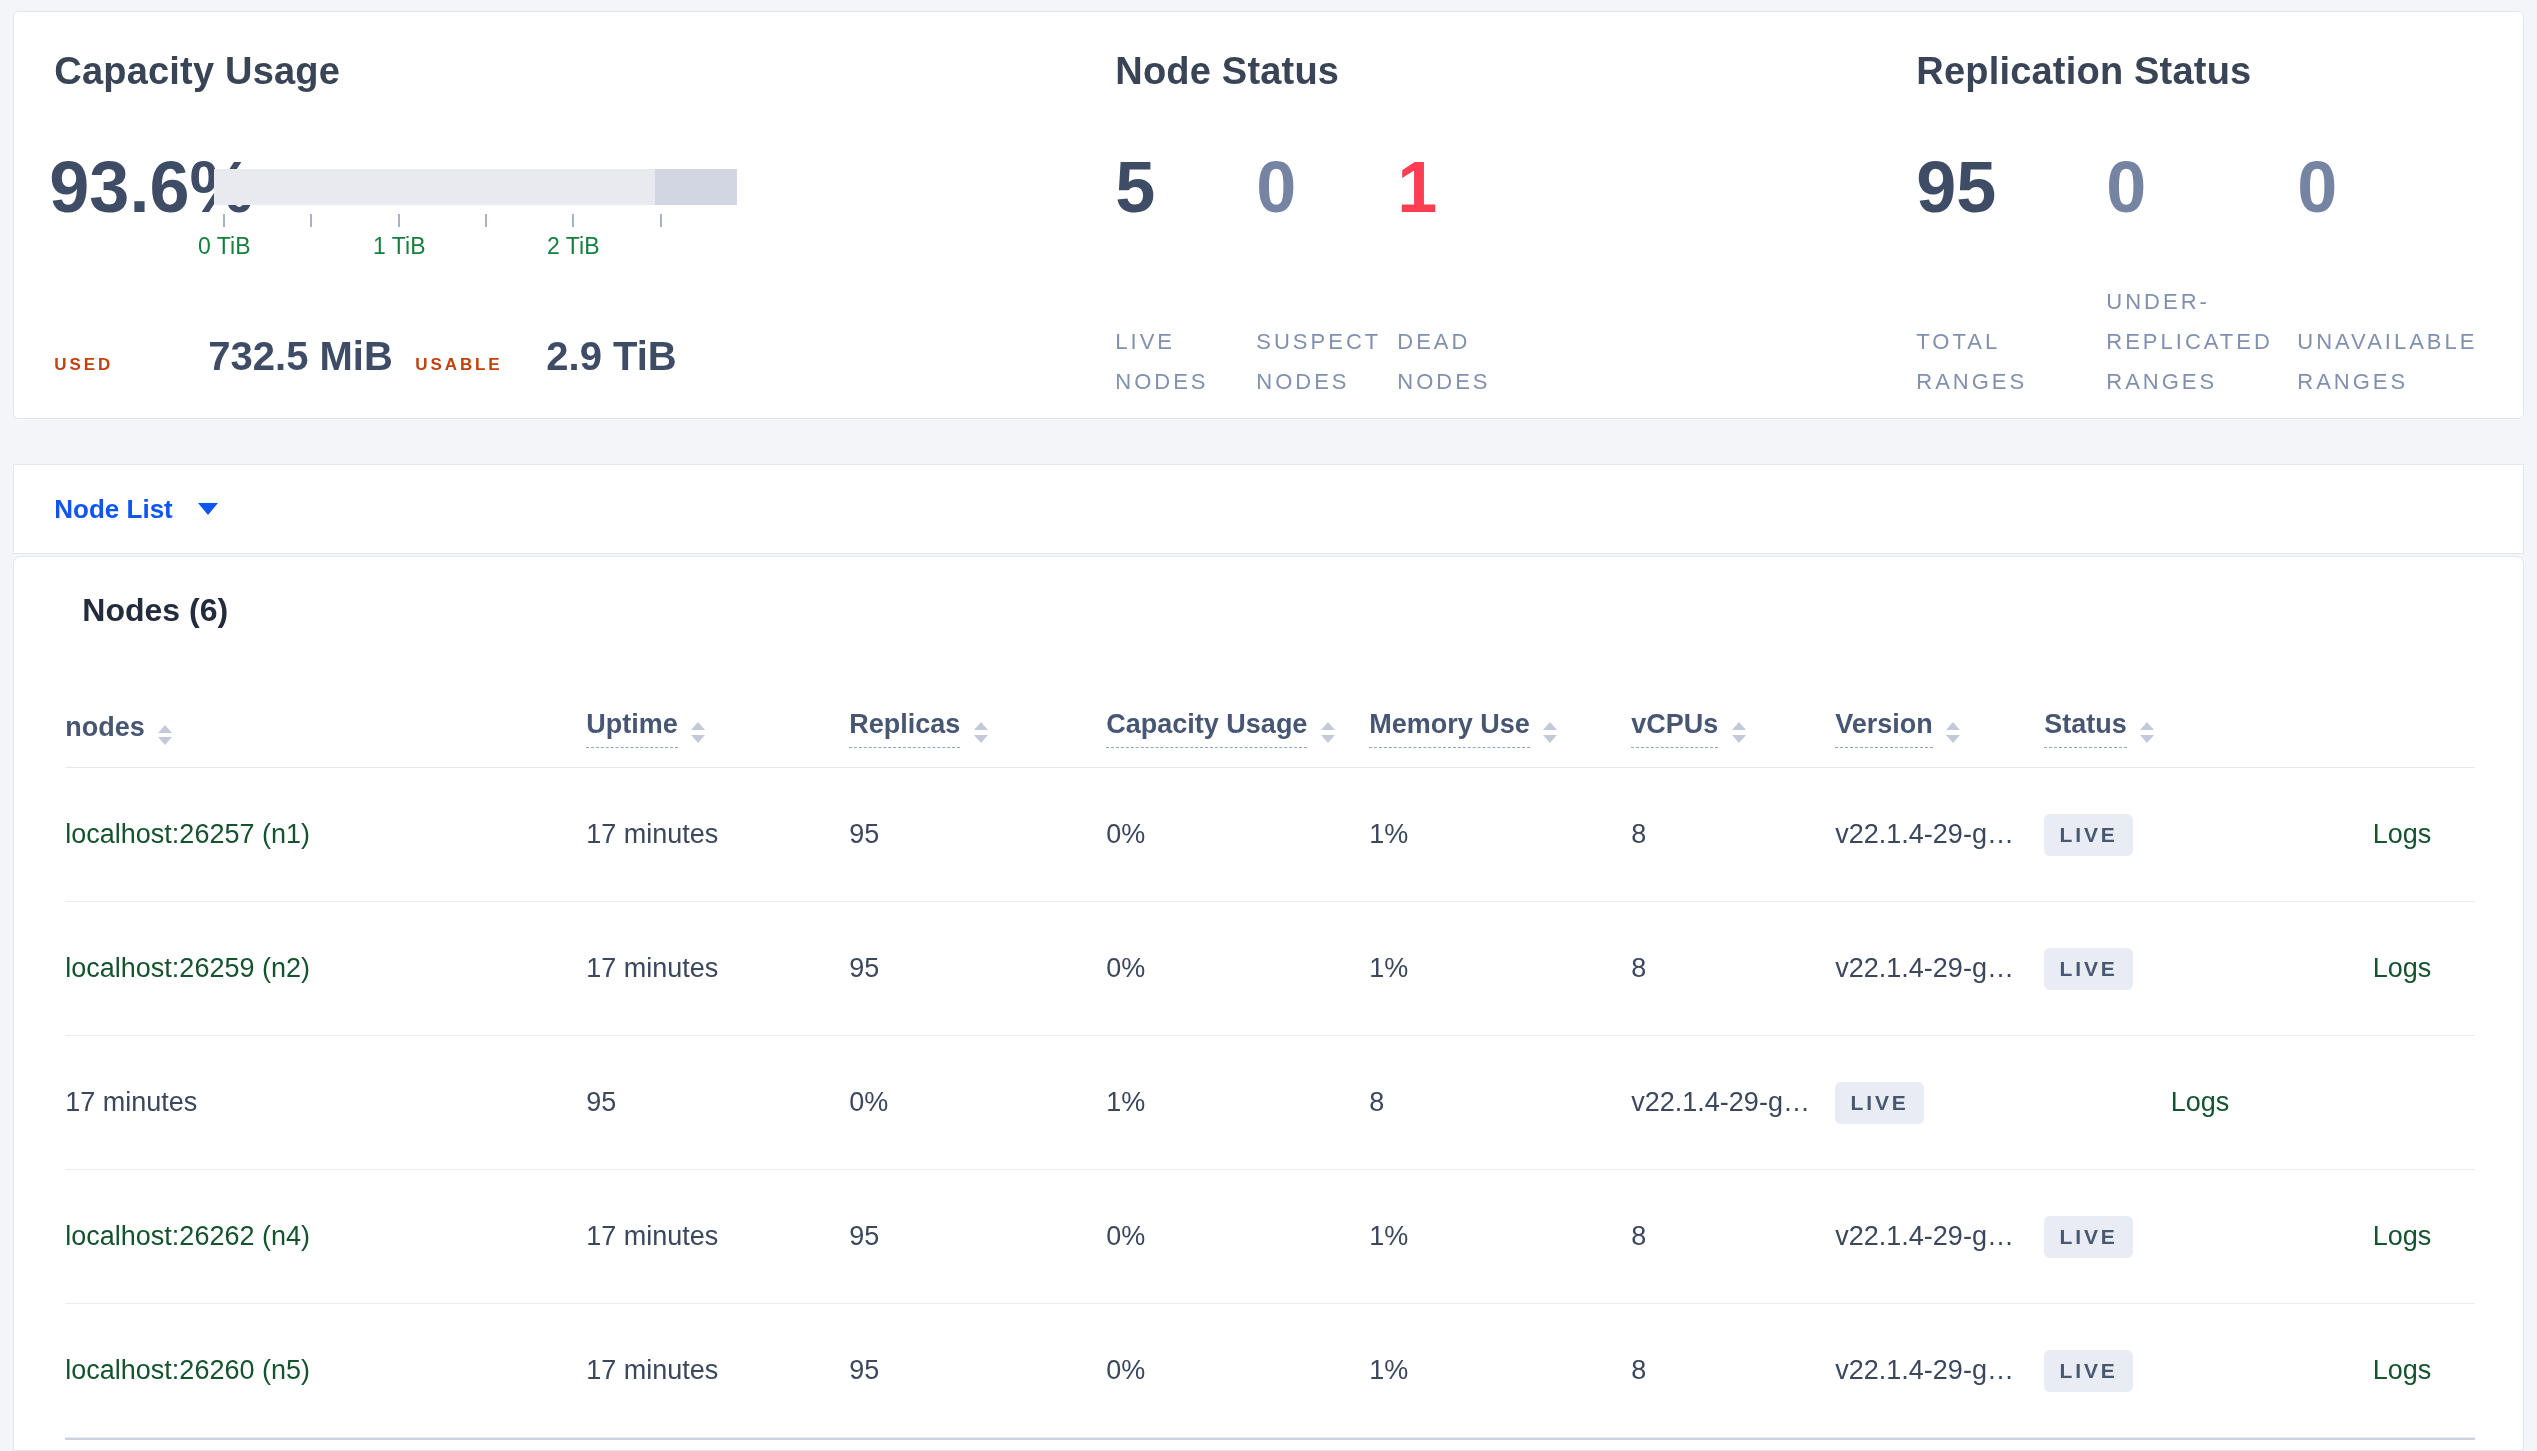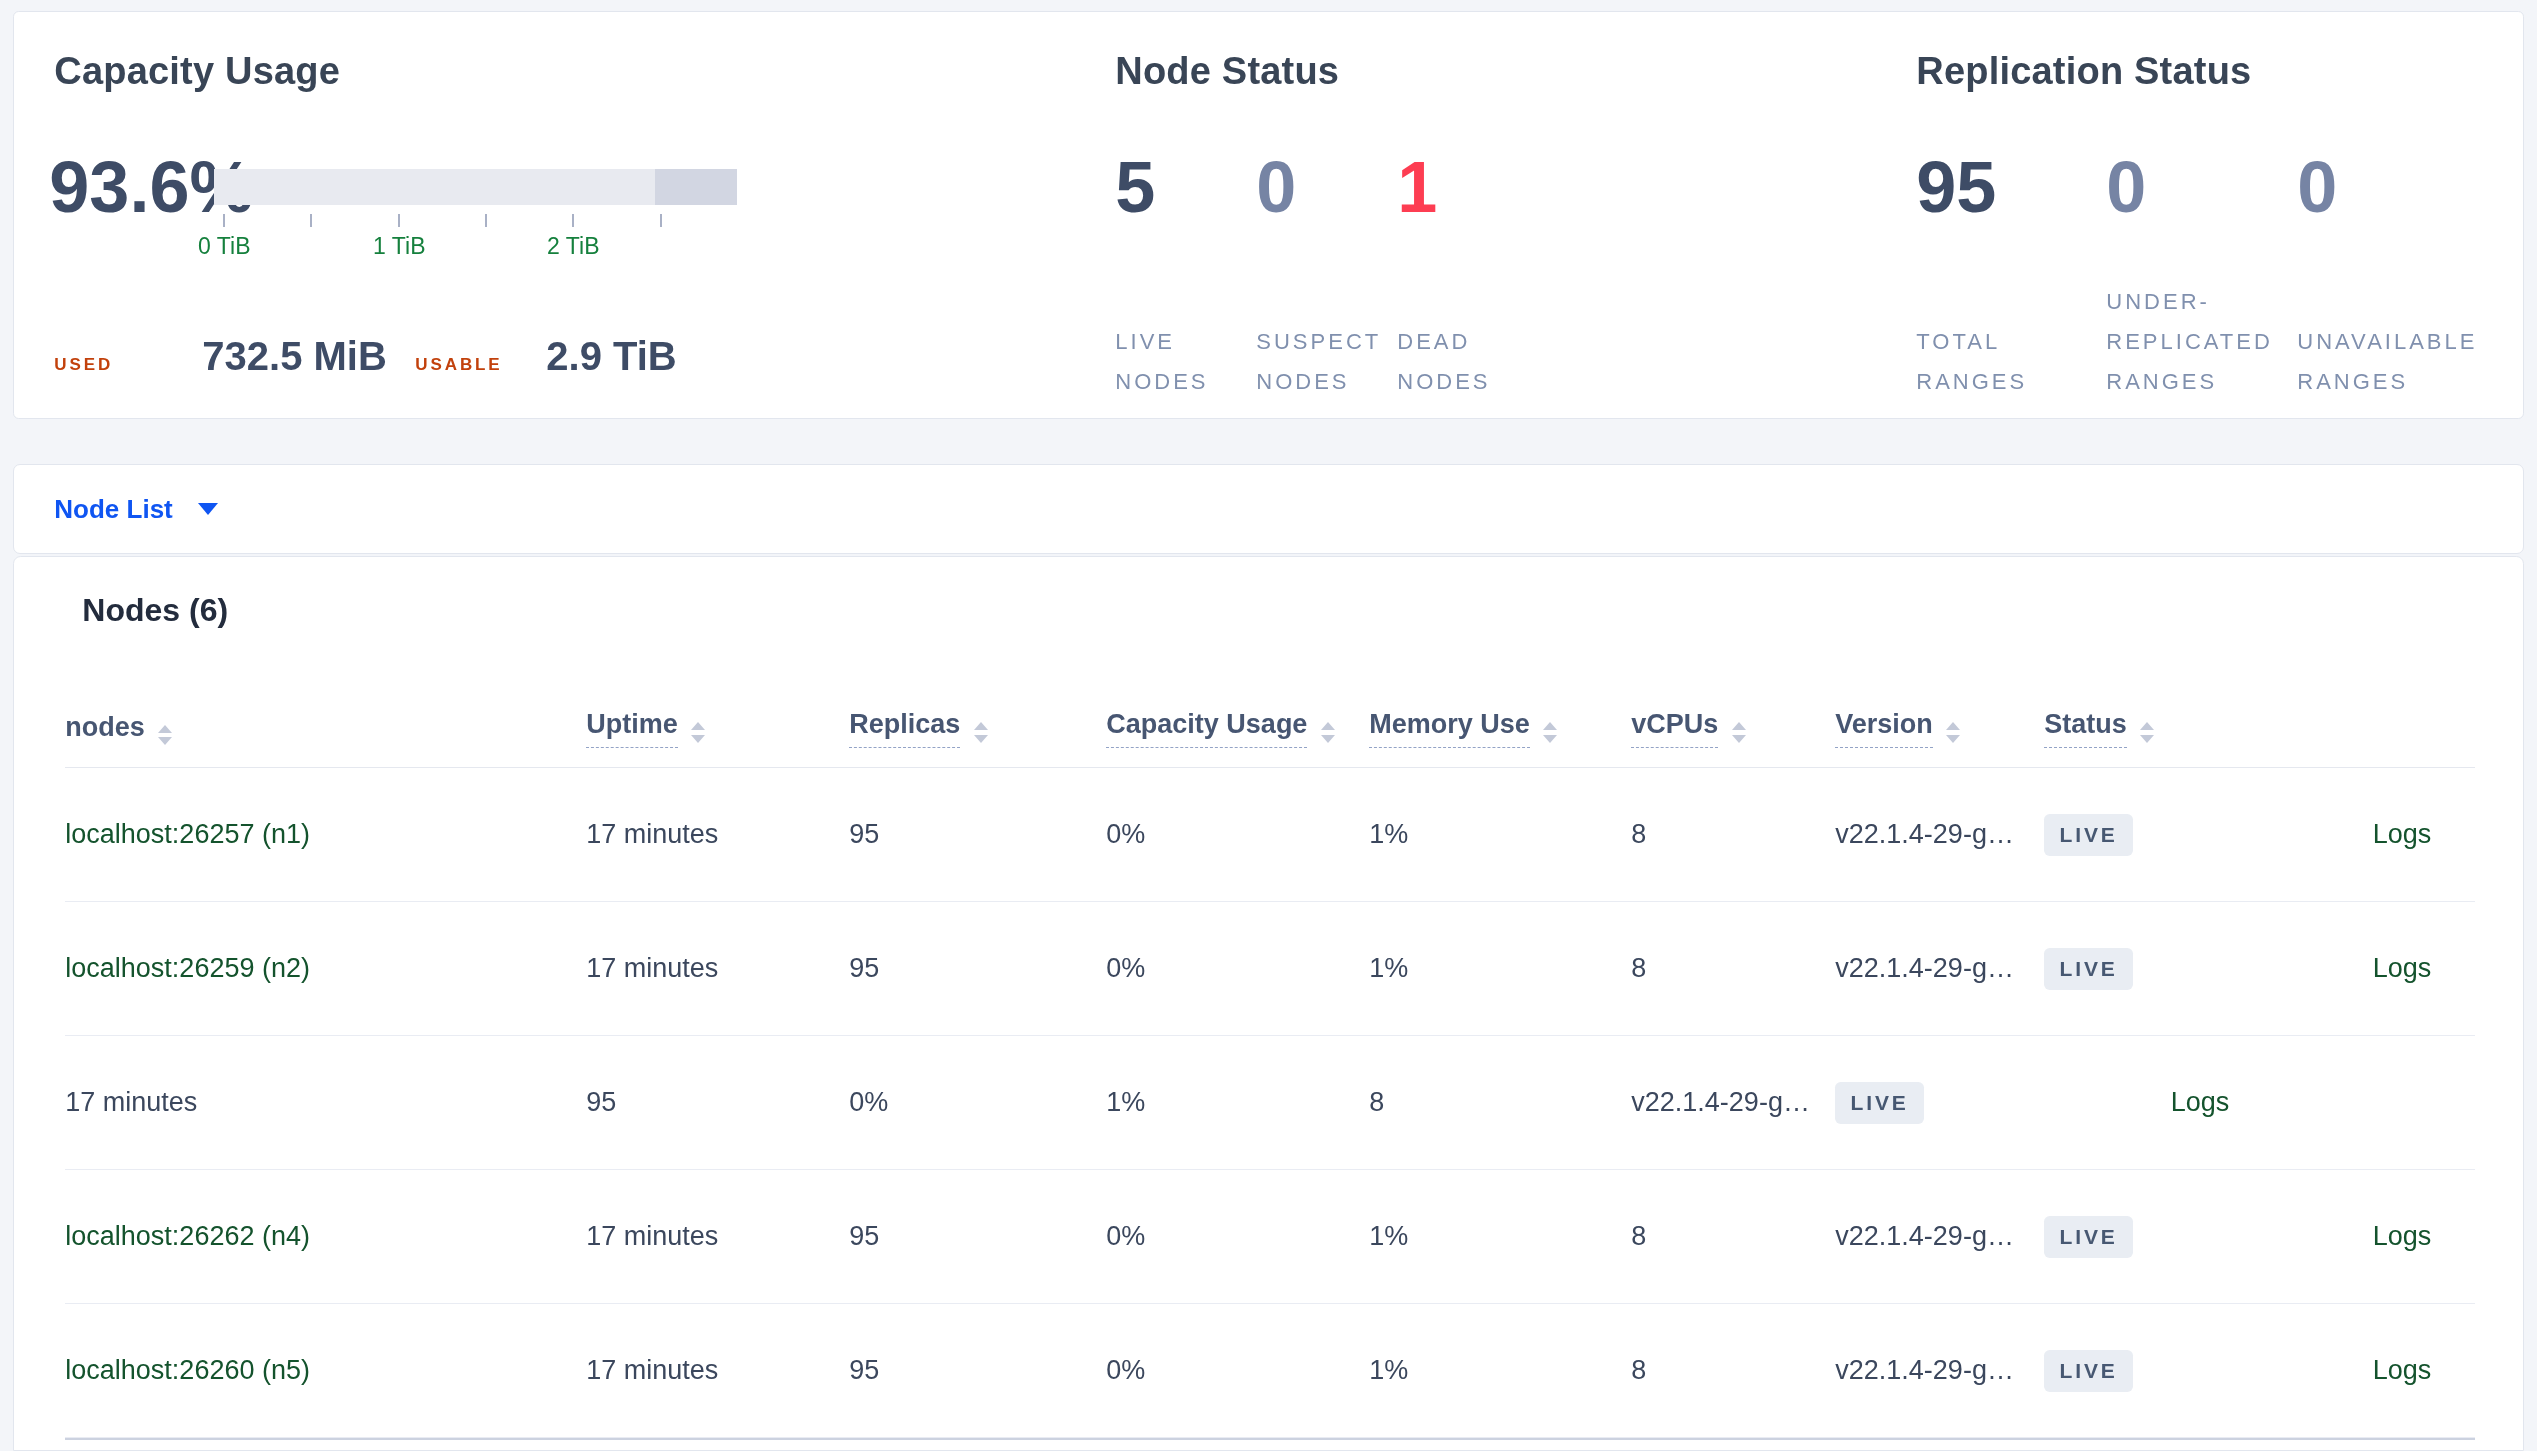--- a/index.html
+++ b/index.html
@@ -7,21 +7,21 @@
   body {
     background:#f3f5f9;
     font-family:"Liberation Sans", sans-serif;
     color:#3b475d;
     position:relative;
   }
   .card {
     position:absolute;
     background:#ffffff;
     border:1px solid #e2e6ee;
-    border-radius:7px;
+    border-radius:0;
   }
   
   #top-card { left:13.3px; top:11.4px; width:2511px; height:408px; border-radius:5.7px; }
   .panel-title {
     position:absolute; top:38px;
     font-size:38px; font-weight:600; color:#394556; letter-spacing:0.2px;
   }
   #capacity-title { left:40px; }
   #nodestatus-title { left:1101px; }
   #replication-title { left:1902px; }
@@ -142,21 +142,21 @@
     <div class="tick" style="left:209px"></div>
     <div class="tick" style="left:296px"></div>
     <div class="tick" style="left:384px"></div>
     <div class="tick" style="left:471px"></div>
     <div class="tick" style="left:558px"></div>
     <div class="tick" style="left:646px"></div>
     <div class="tick-label" style="left:210px">0 TiB</div>
     <div class="tick-label" style="left:385px">1 TiB</div>
     <div class="tick-label" style="left:559px">2 TiB</div>
     <span class="kv-label" style="left:40px">USED</span>
-    <span class="kv-value" style="left:188px">732.5 MiB</span>
+    <span class="kv-value" style="left:194px">732.5 MiB</span>
     <span class="kv-label" style="left:401px">USABLE</span>
     <span class="kv-value" style="left:532px">2.9 TiB</span>
   </div>
 
   <div>
     <div class="panel-title" id="nodestatus-title">Node Status</div>
     <div class="stats-row" id="nodestatus-stats">
       <div class="stat-col">
         <div class="stat-value dark">5</div>
         <div class="stat-label">LIVE

